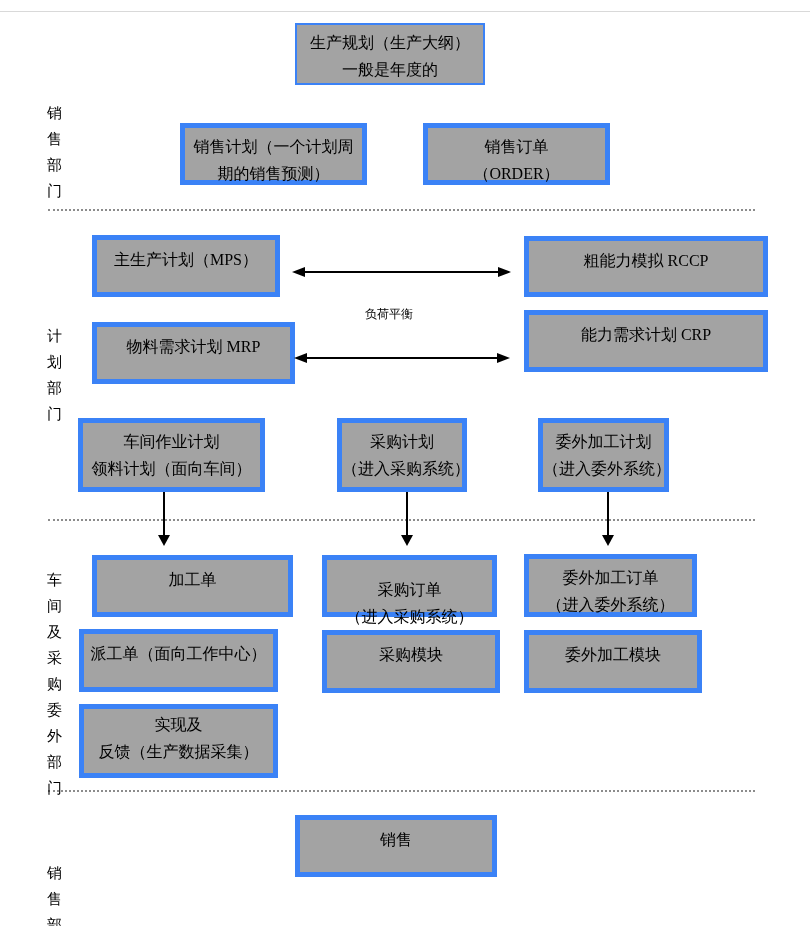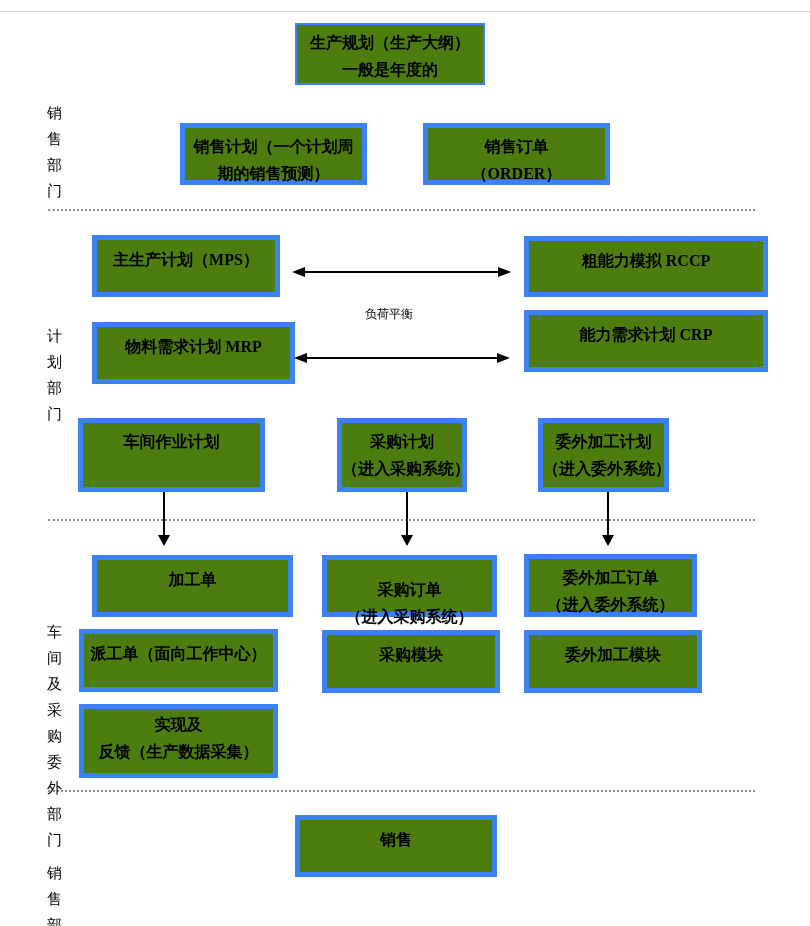--- a/index.html
+++ b/index.html
@@ -8,22 +8,22 @@
     font-family:"Liberation Serif","DejaVu Serif",serif;color:#000;
     overflow:hidden;
   }
   .topline{position:absolute;left:0;top:11px;width:810px;height:0;border-top:1px solid #d9d9d9;}
   .sep{position:absolute;left:48px;width:707px;height:0;border-top:2px dotted #8c8c8c;}
   .vlabel{
     position:absolute;left:47px;width:18px;font-size:15px;line-height:26px;
     word-break:break-all;letter-spacing:0;text-align:left;white-space:normal;margin-top:44px;
   }
   .box{
-    position:absolute;box-sizing:border-box;border:5px solid #3b82f6;background:#4d7c0f;
-    font-size:16px;line-height:27px;text-align:center;padding-top:6px;font-weight:bold;
+    position:absolute;box-sizing:border-box;border:5px solid #3b82f6;background:#a3a3a3;
+    font-size:16px;line-height:27px;text-align:center;padding-top:6px;
   }
   .box.heavy{border-width:2px;}
   .box .line{white-space:nowrap;}
   .note{position:absolute;font-size:12px;white-space:nowrap;}
   
   .harrow{position:absolute;height:14px;}
   .harrow .shaft{position:absolute;left:11px;right:11px;top:6px;height:2px;background:#000;}
   .harrow .headL{position:absolute;left:0;top:2px;width:0;height:0;
     border-top:5px solid transparent;border-bottom:5px solid transparent;border-right:13px solid #000;}
   .harrow .headR{position:absolute;right:0;top:2px;width:0;height:0;
@@ -40,21 +40,21 @@
 <div class="canvas">
 
   <div class="topline"></div>
 
   <div class="sep" style="top:209px"></div>
   <div class="sep" style="top:519px"></div>
   <div class="sep" style="top:790px"></div>
 
   <div class="vlabel" style="top:56px">销售部门</div>
   <div class="vlabel" style="top:279px">计划部门</div>
-  <div class="vlabel" style="top:575px">车间及采购委外部门</div>
+  <div class="vlabel" style="top:523px">车间及采购委外部门</div>
   <div class="vlabel" style="top:816px">销售部门</div>
 
   <div class="box heavy" style="left:295px;top:23px;width:190px;height:62px;padding-top:4px">
     <div class="line">生产规划（生产大纲）</div>
     <div class="line">一般是年度的</div>
   </div>
 
   <div class="box" style="left:180px;top:123px;width:187px;height:62px;padding-top:5px">
     <div class="line">销售计划（一个计划周</div>
     <div class="line">期的销售预测）</div>
@@ -90,20 +90,21 @@
   <div class="note" style="left:365px;top:306px">负荷平衡</div>
 
   <div class="harrow" style="left:294px;top:351px;width:216px">
     <span class="headL"></span>
     <span class="shaft"></span>
     <span class="headR"></span>
   </div>
 
   <div class="box" style="left:78px;top:418px;width:187px;height:74px;padding-top:5px">
     <div class="line">车间作业计划</div>
+    <div class="line">领料计划（面向车间）</div>
   </div>
 
   <div class="box" style="left:337px;top:418px;width:130px;height:74px;padding-top:5px">
     <div class="line">采购计划</div>
     <div class="line">（进入采购系统）</div>
   </div>
 
   <div class="box" style="left:538px;top:418px;width:131px;height:74px;padding-top:5px">
     <div class="line">委外加工计划</div>
     <div class="line">（进入委外系统）</div>

